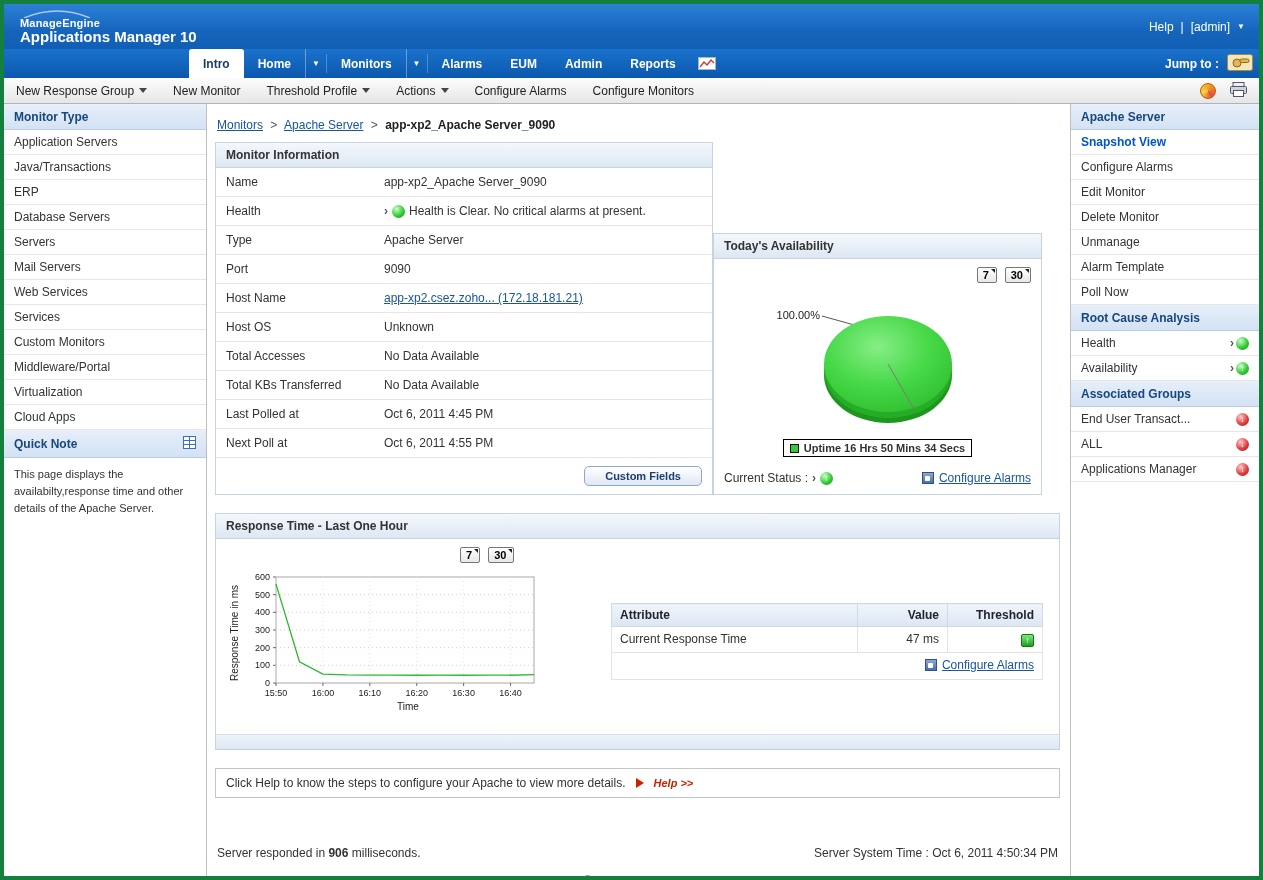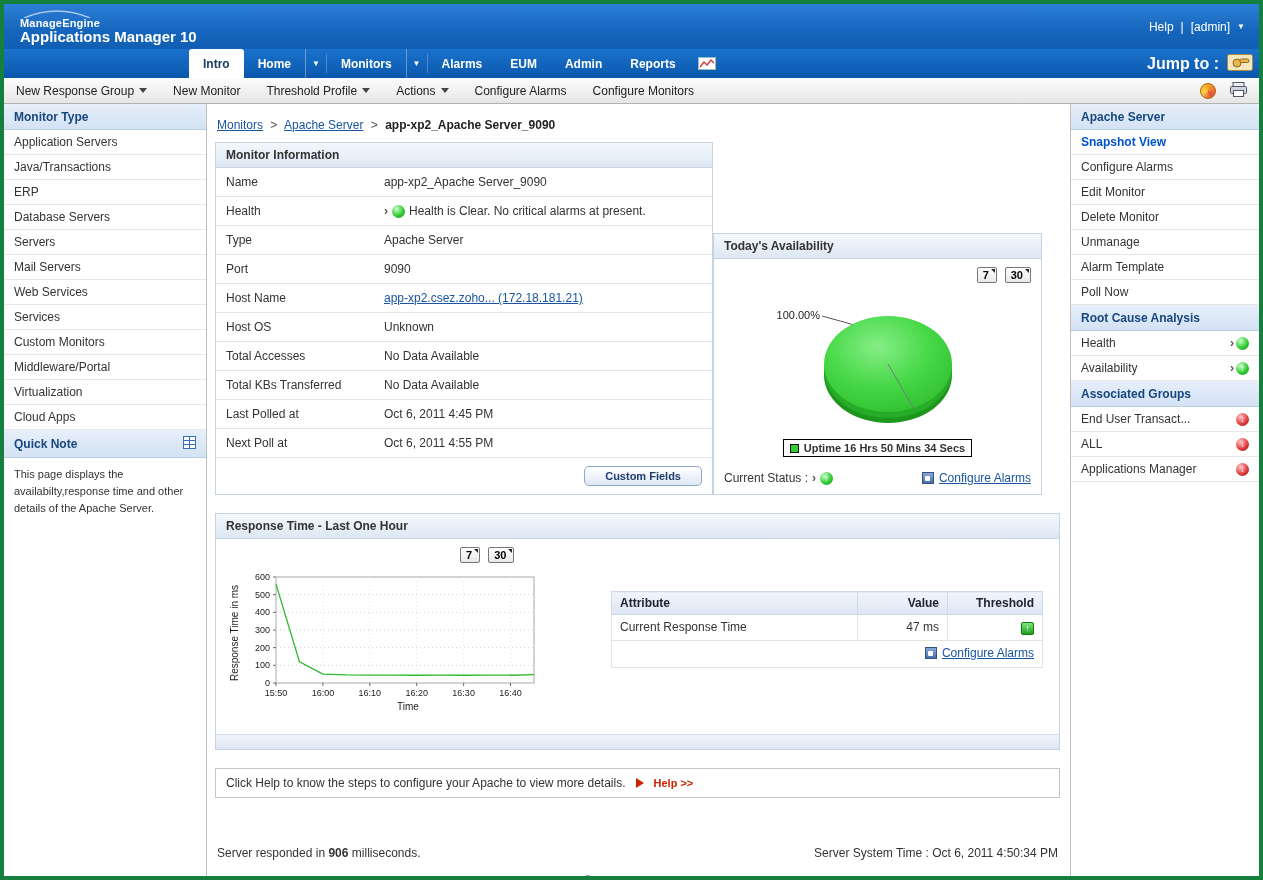--- a/index.html
+++ b/index.html
@@ -16,21 +16,21 @@
   .top-right a { color:#fff; text-decoration: none; cursor: pointer; }
   .caret-down { font-size: 8px; color:#fff; }
 
   
   .mainnav { height: 29px; background: linear-gradient(#1a72cc, #0b58ad); display:flex; align-items: stretch; padding-left: 185px; color:#fff; }
   .tab { display:flex; align-items:center; padding: 0 14px; font-weight: bold; font-size: 12px; cursor:pointer; color:#fff; }
   .tab.active { background:#fff; color:#1b3c66; border-radius: 3px 3px 0 0; }
   .tab-caret { display:flex; align-items:center; padding: 0 6px; border-left: 1px solid rgba(255,255,255,.35); cursor:pointer; font-size: 8px; }
   .nav-sep { width: 1px; background: rgba(255,255,255,.25); margin: 5px 0; }
   .nav-right { margin-left:auto; display:flex; align-items:center; gap: 8px; padding-right: 6px; }
-  .jump-label { font-size: 16px; color:#fff; font-weight: bold; }
+  .jump-label { font-size: 12px; color:#fff; font-weight: bold; }
   .search-zone { background:#2e7fd0; height: 100%; display:flex; align-items:center; gap:6px; padding: 0 10px 0 14px; width: 163px; }
   .search-input { width: 124px; height: 18px; border-radius: 9px; border: 1px solid #9cb9dd; padding: 0 8px; font-size: 11px; font-family: "Liberation Sans", sans-serif; color:#555; }
 
   
   .toolbar { height: 26px; background: linear-gradient(#fcfcfc, #e6e6e6); border-bottom: 1px solid #b3b3b3; display: flex; align-items: center; gap: 26px; padding: 0 12px; color: #222; }
   .tool-item { display:flex; align-items:center; gap:5px; cursor:pointer; font-size: 12px; }
   .tool-caret { width:0; height:0; border-left:4px solid transparent; border-right:4px solid transparent; border-top:5px solid #444; }
   .toolbar-right { margin-left:auto; display:flex; align-items:center; gap:14px; }
   .palette-icon { width:16px; height:16px; border-radius:50%; background: conic-gradient(#f5a623, #e74c3c 40%, #f8d347 70%, #f5a623); border:1px solid #b06000; cursor:pointer; }
 
@@ -83,34 +83,34 @@
 
   .cfg-link { display:inline-flex; align-items:center; gap:5px; color:#1a55a0; text-decoration: underline; cursor: pointer; }
   .cfg-icon { width: 12px; height: 12px; border: 1px solid #33517e; background: linear-gradient(#8fazd0, #4a6faf); background: linear-gradient(#8ca7d6, #4a6faf); display:inline-block; }
   .cfg-icon::after { content:""; display:block; width:5px; height:5px; background:#fff; margin:3px auto; border-radius:1px; }
 
   
   .panel-rt { margin-top: 18px; }
   .rt-buttons { margin: 8px 0 2px 244px; display:flex; gap:8px; }
   .rt-body { display:flex; align-items:flex-start; padding: 4px 16px 10px 10px; gap: 40px; }
   .chart-block { width: 345px; }
-  .rt-table-block { flex: 1; max-width: 452px; margin-top: 22px; }
+  .rt-table-block { flex: 1; max-width: 452px; margin-top: 34px; }
   table.rt { width: 100%; border-collapse: collapse; }
   table.rt th { background: linear-gradient(#f1f5fb, #dce6f3); border: 1px solid #cfd9e8; font-weight: bold; text-align: left; padding: 4px 8px; color:#223; }
   table.rt th.col-val, table.rt td.col-val { text-align: right; width: 90px; }
   table.rt th.col-thr, table.rt td.col-thr { text-align: right; width: 95px; }
   table.rt td { border: 1px solid #e3e3e3; padding: 5px 8px; }
   .thr-icon { width: 13px; height: 13px; background: linear-gradient(#7ee87e, #1f9e1f); border:1px solid #0f7a0f; border-radius: 2px; display:inline-flex; align-items:center; justify-content:center; color:#fff; font-size:9px; font-weight:bold; }
   .rt-footer-cell { text-align: right; }
   .rt-bottom-strip { height: 15px; background: linear-gradient(#eef3fa, #dde7f3); border-top: 1px solid #d3deeb; margin-top: 8px; }
 
   
   .help-note { margin-top: 18px; border: 1px solid #c5c5c5; padding: 7px 10px; display:flex; align-items:center; gap: 10px; }
   .help-arrow { width:0; height:0; border-top:5px solid transparent; border-bottom:5px solid transparent; border-left:8px solid #cc2200; display:inline-block; }
-  .help-link { color:#cc2200; font-weight:bold; font-size: 11px; text-decoration:none; cursor:pointer; }
+  .help-link { color:#cc2200; font-weight:bold; font-size: 11px; text-decoration:none; cursor:pointer;font-style:italic; }
   .foot-row { display:flex; justify-content:space-between; margin-top: 48px; padding: 0 2px; }
   .copyright { text-align:center; margin-top: 14px; color:#444; }
   strong.ms { font-weight: bold; }
 
   
   .rs-item { padding: 5px 10px; border-bottom: 1px solid #e7e7e7; cursor:pointer; display:flex; justify-content:space-between; align-items:center; color:#333; }
   .rs-item .lbl { color:#333; }
   .rs-item.snapshot .lbl { color:#0054cc; font-weight:bold; }
   .icon-pair { display:flex; align-items:center; gap:2px; }
 

